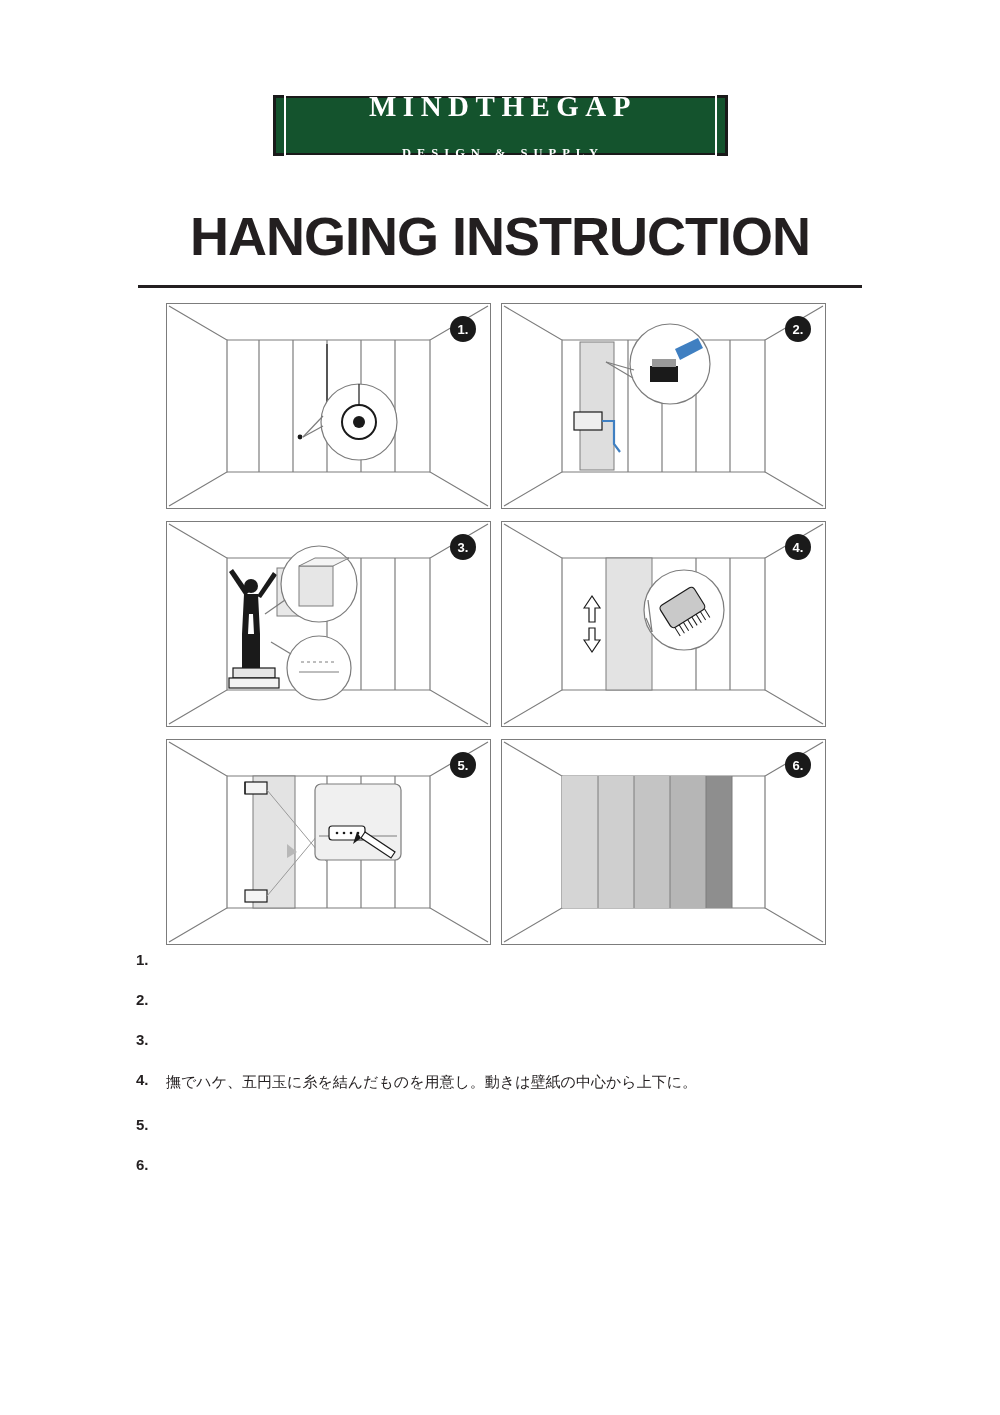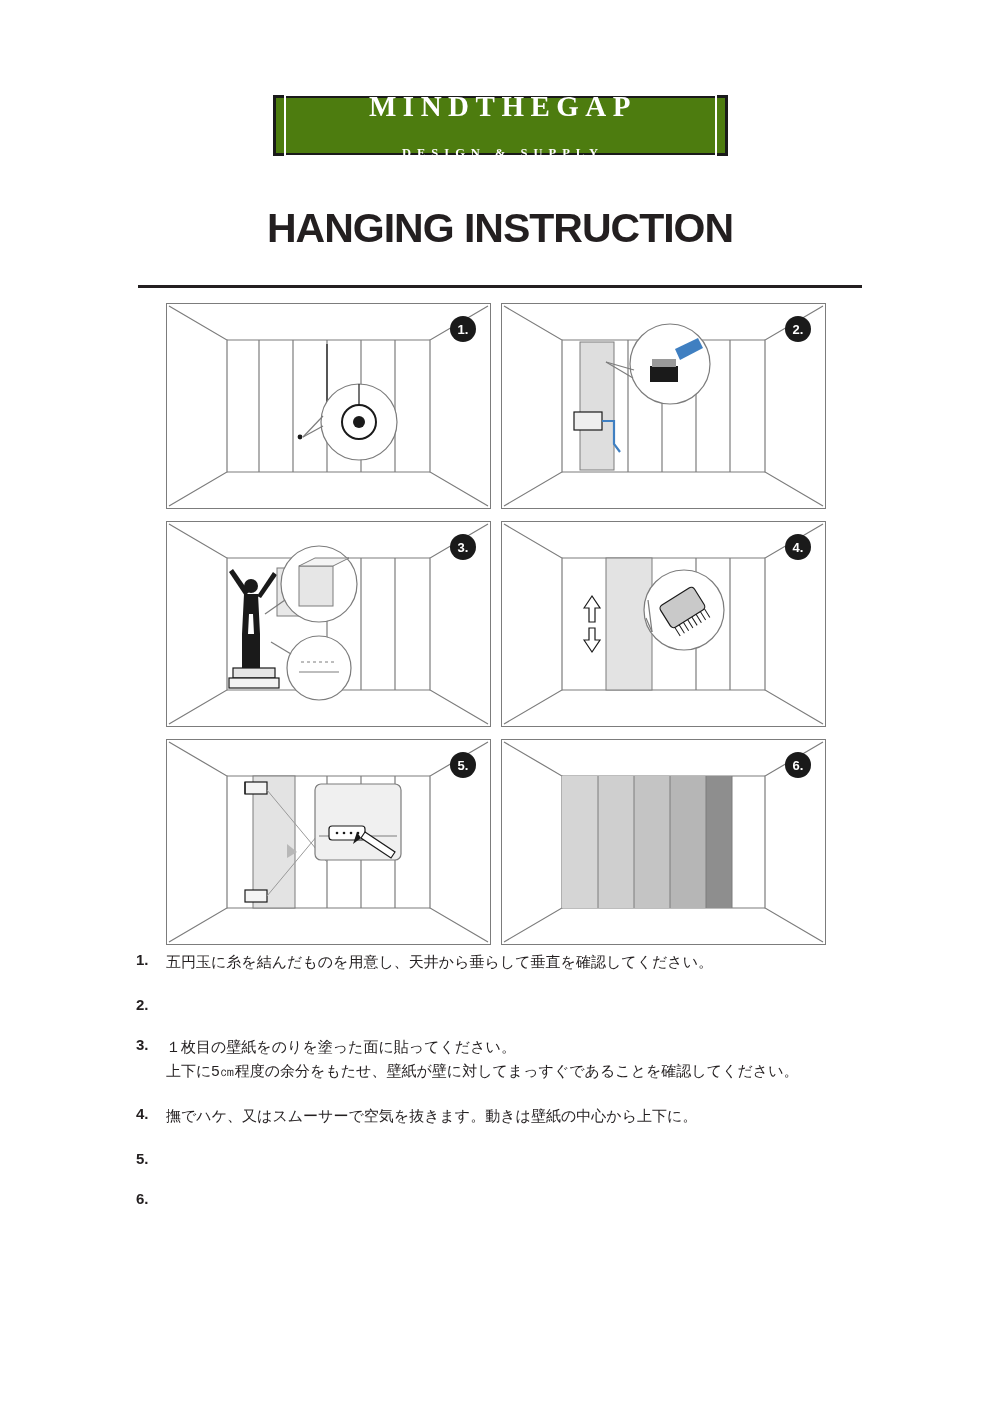--- a/index.html
+++ b/index.html
@@ -26,21 +26,21 @@
     position: absolute;
     top: 95px;
     left: 0;
     width: 1000px;
     display: flex;
     justify-content: center;
   }
   .logo-box {
     width: 455px;
     height: 61px;
-    background: #4d7c0f;
+    background: #14532d;
     border: 3px solid #1a1a1a;
     box-sizing: border-box;
     display: flex;
     flex-direction: column;
     align-items: center;
     justify-content: center;
     position: relative;
   }
   .logo-inner {
     width: 433px;
@@ -72,21 +72,21 @@
     padding-left: 6px;
   }
 
   
   .title {
     position: absolute;
     top: 205px;
     left: 0;
     width: 1000px;
     text-align: center;
-    font-size: 41px;
+    font-size: 54px;
     font-weight: 700;
     letter-spacing: -1px;
     color: #231f20;
     font-family: "Liberation Sans", sans-serif;
   }
   .title-rule {
     position: absolute;
     top: 285px;
     left: 138px;
     width: 724px;
@@ -399,33 +399,30 @@
         </g>
       </svg>
       <div class="badge">6.</div>
     </div>
 
   </div>
 
   <div class="steps">
     <div class="step">
       <div class="step-num">1.</div>
-      <div class="step-text">五円玉に糸を結んだものを用意し、天井から垂らして垂直を確認してください。</div>
     </div>
     <div class="step">
       <div class="step-num">2.</div>
     </div>
     <div class="step">
       <div class="step-num">3.</div>
-      <div class="step-text">１枚目の壁紙をのりを塗った面に貼ってください。
-上下に5㎝程度の余分をもたせ、壁紙が壁に対してまっすぐであることを確認してください。</div>
     </div>
     <div class="step">
       <div class="step-num">4.</div>
-      <div class="step-text">撫でハケ、又はスムーサーで空気を抜きます。動きは壁紙の中心から上下に。</div>
+      <div class="step-text">撫でハケ、五円玉に糸を結んだものを用意し。動きは壁紙の中心から上下に。</div>
     </div>
     <div class="step">
       <div class="step-num">5.</div>
     </div>
     <div class="step">
       <div class="step-num">6.</div>
     </div>
   </div>
 
 </div>

